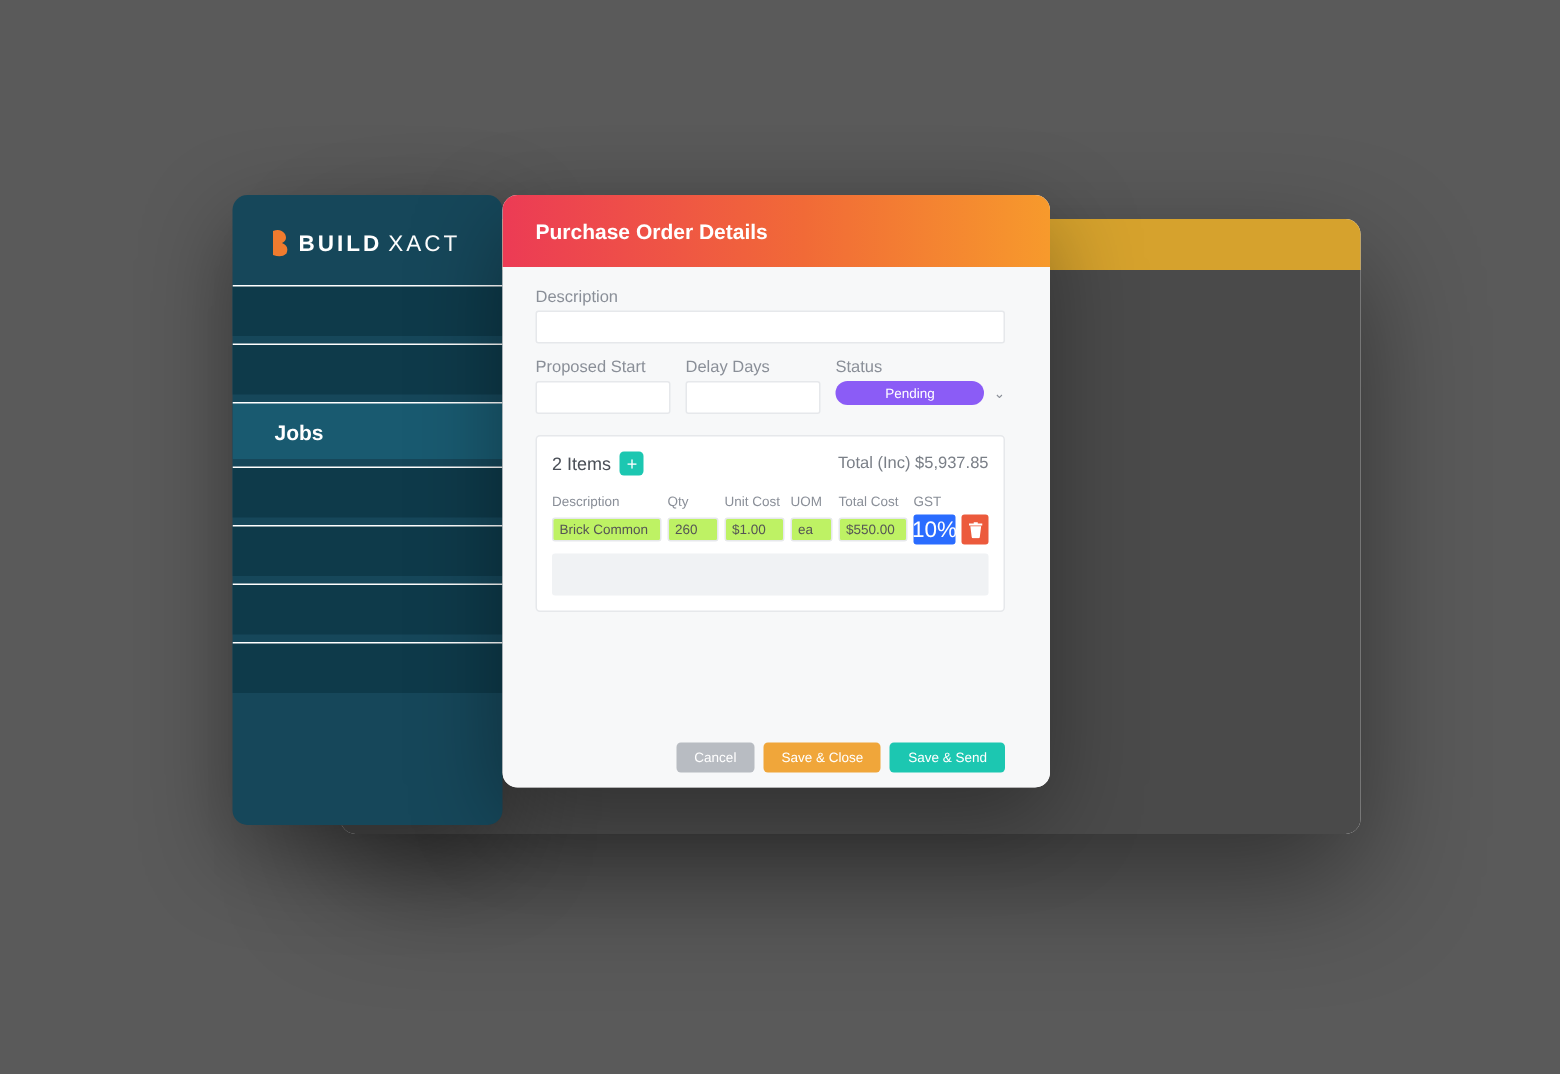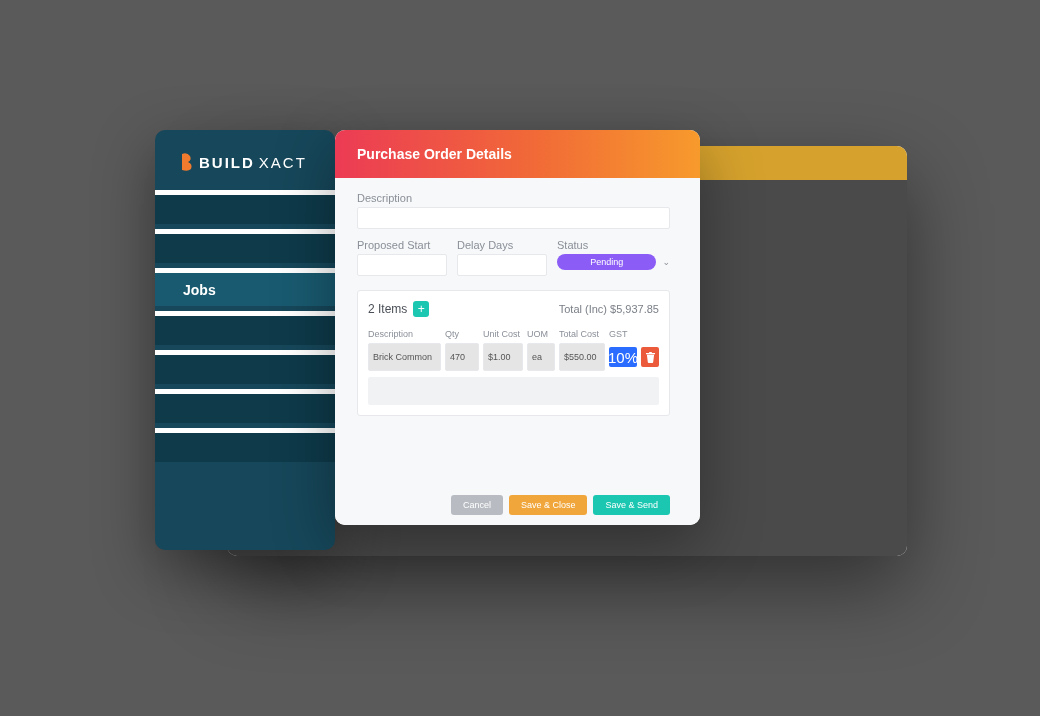--- a/index.html
+++ b/index.html
@@ -70,21 +70,21 @@
   .logo-b svg { width: 14px; height: 20px; }
   .logo-thin { font-weight: 300; }
 
   .sidebar-list {
     display: flex;
     flex-direction: column;
   }
   .sidebar-item {
     height: 34px;
     background: #0e3a4a;
-    border-top: 5px solid #ffffff;
+    border-top: 1px solid #ffffff;
   }
   .sidebar-spacer { height: 5px; }
   .sidebar-item.active {
     background: #195a70;
     position: relative;
     display: flex;
     align-items: center;
     padding-left: 28px;
     color: #fff;
     font-size: 14px;
@@ -221,24 +221,24 @@
   }
   .cell-desc { flex: 1.8; }
   .cell-qty { width: 34px; }
   .cell-unit { width: 40px; }
   .cell-uom { width: 28px; }
   .cell-total { width: 46px; }
   .cell-gst { width: 28px; }
   .cell-del { width: 18px; }
 
   .grid-row .cell {
-    background: #e5e5e5;
+    background: #bef264;
     border: 1px solid #e6e8eb;
     border-radius: 2px;
-    height: 28px;
+    height: 16px;
     font-size: 9px;
     color: #555;
     display: flex;
     align-items: center;
     padding: 0 4px;
   }
   .grid-row .gst-pill {
     background: #2a6cff;
     color: #fff;
     border-radius: 2px;
@@ -363,21 +363,21 @@
         <div class="cell-qty">Qty</div>
         <div class="cell-unit">Unit Cost</div>
         <div class="cell-uom">UOM</div>
         <div class="cell-total">Total Cost</div>
         <div class="cell-gst">GST</div>
         <div class="cell-del"></div>
       </div>
 
       <div class="grid-row">
         <div class="cell cell-desc">Brick Common</div>
-        <div class="cell cell-qty">470</div>
+        <div class="cell cell-qty">260</div>
         <div class="cell cell-unit">$1.00</div>
         <div class="cell cell-uom">ea</div>
         <div class="cell cell-total">$550.00</div>
         <div class="gst-pill cell-gst">
             <span>10%</span>
           </div>
         <div class="del-btn cell-del">
           <svg viewBox="0 0 10 12">
               <path d="M1 3h8l-1 8a1 1 0 0 1-1 1H3a1 1 0 0 1-1-1zM0 1h10v1.5H0zM3.5 0h3v1h-3z"></path>
             </svg>

